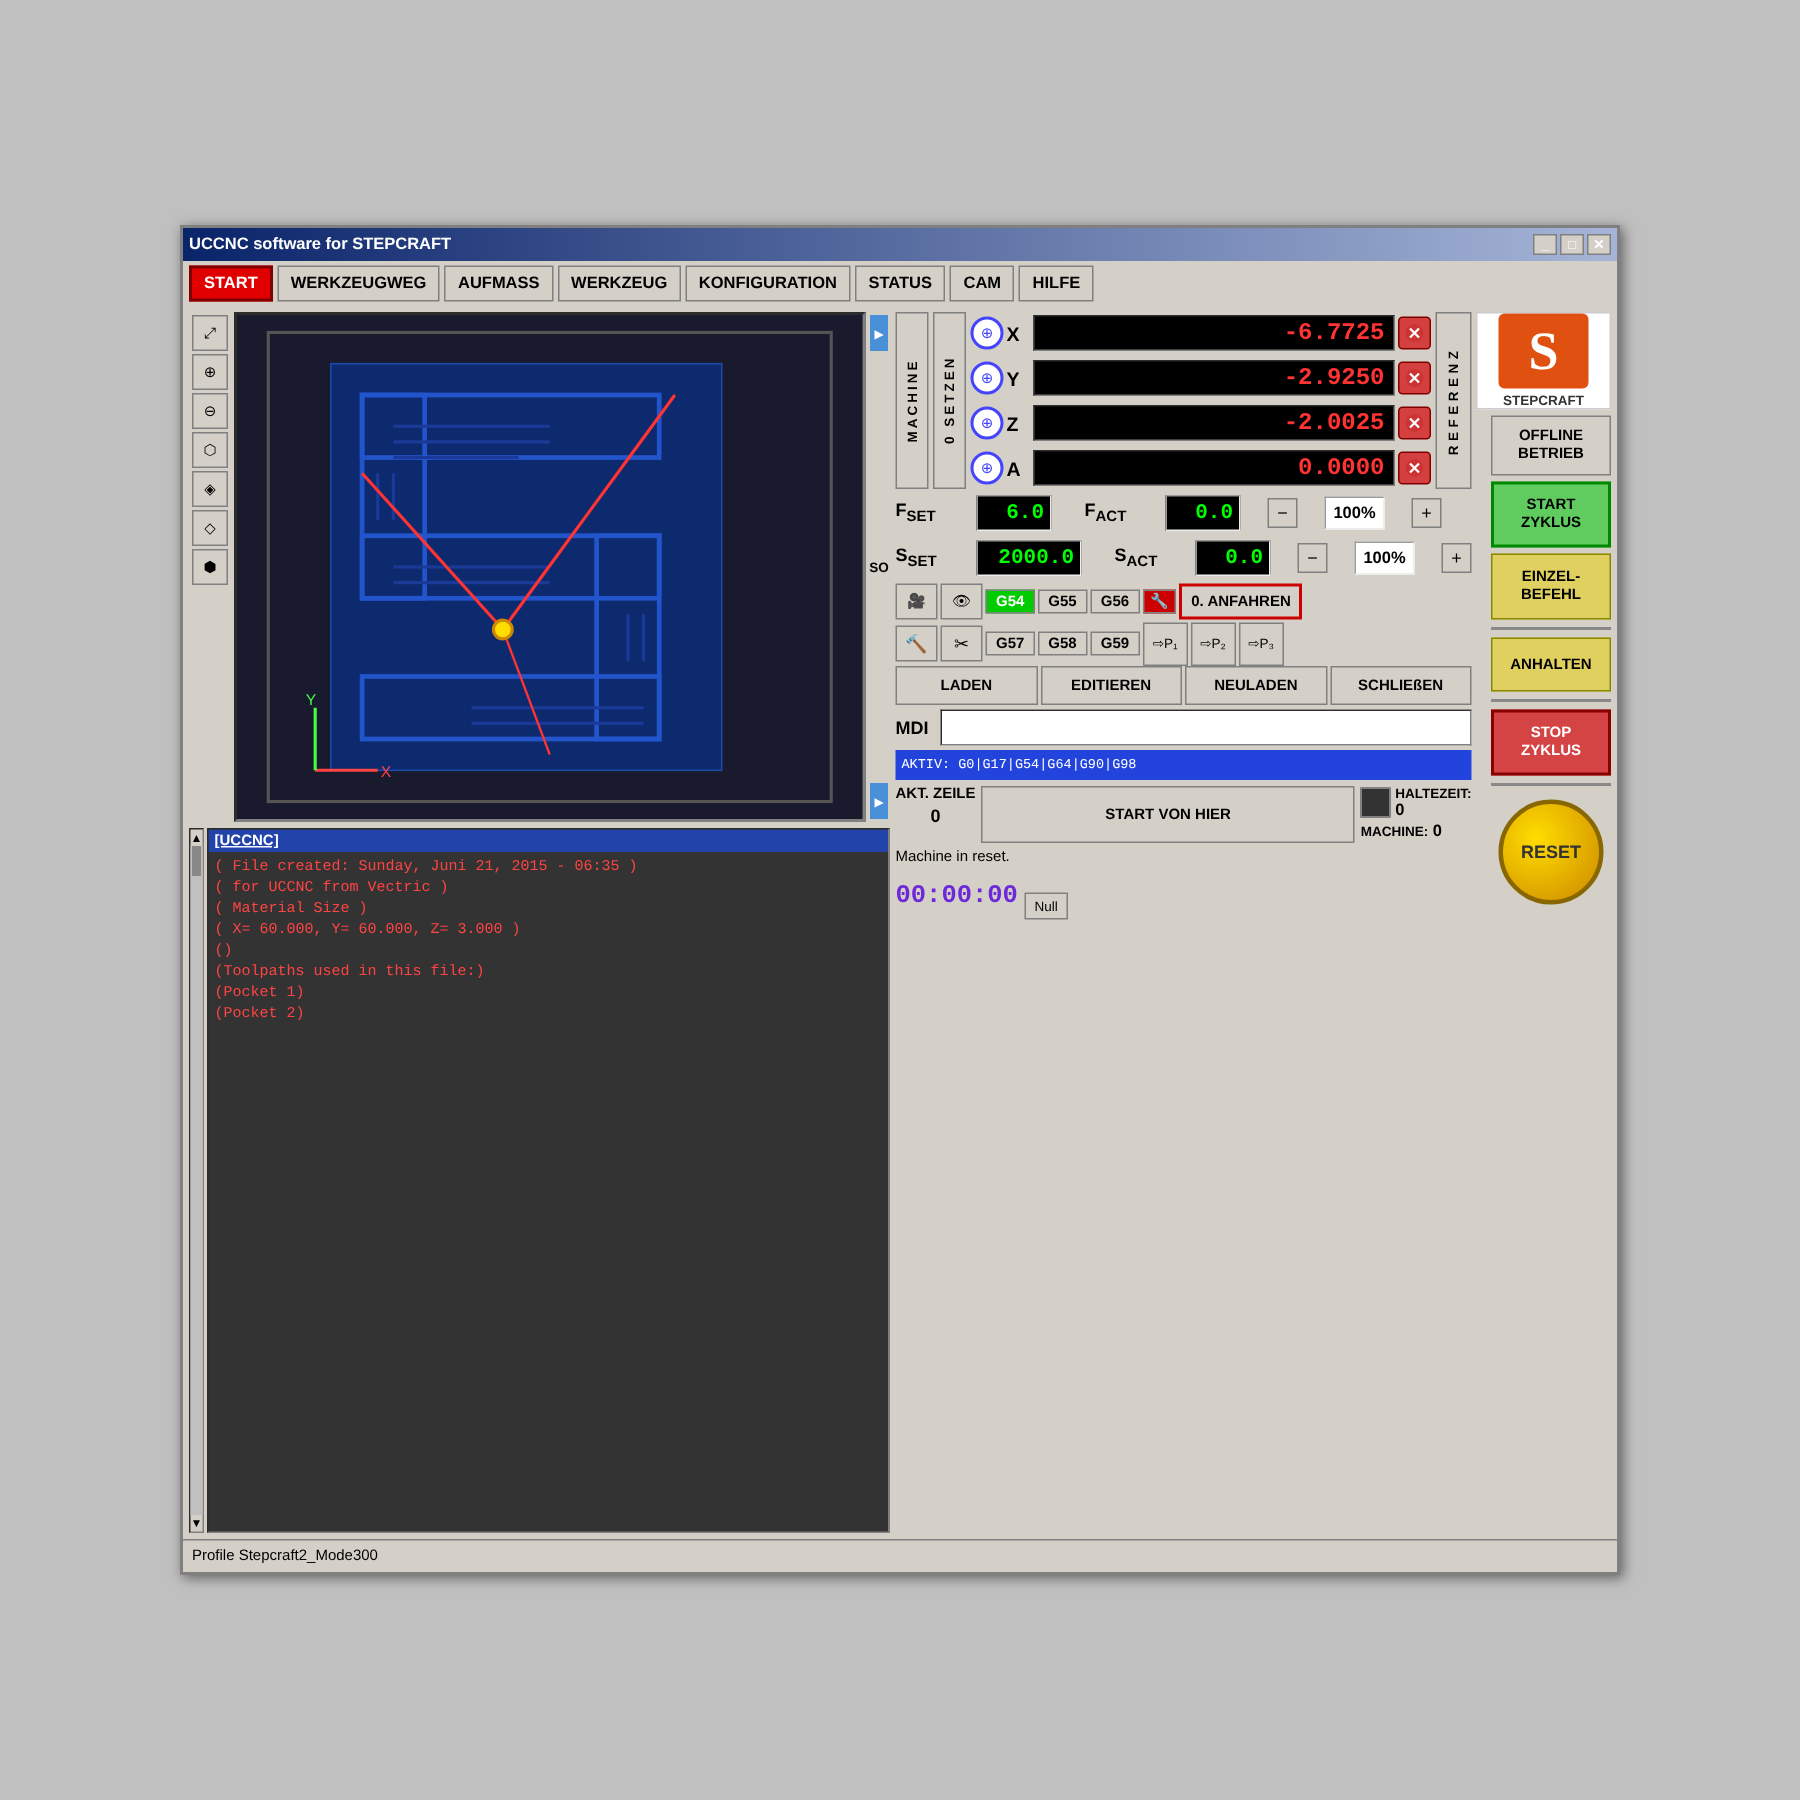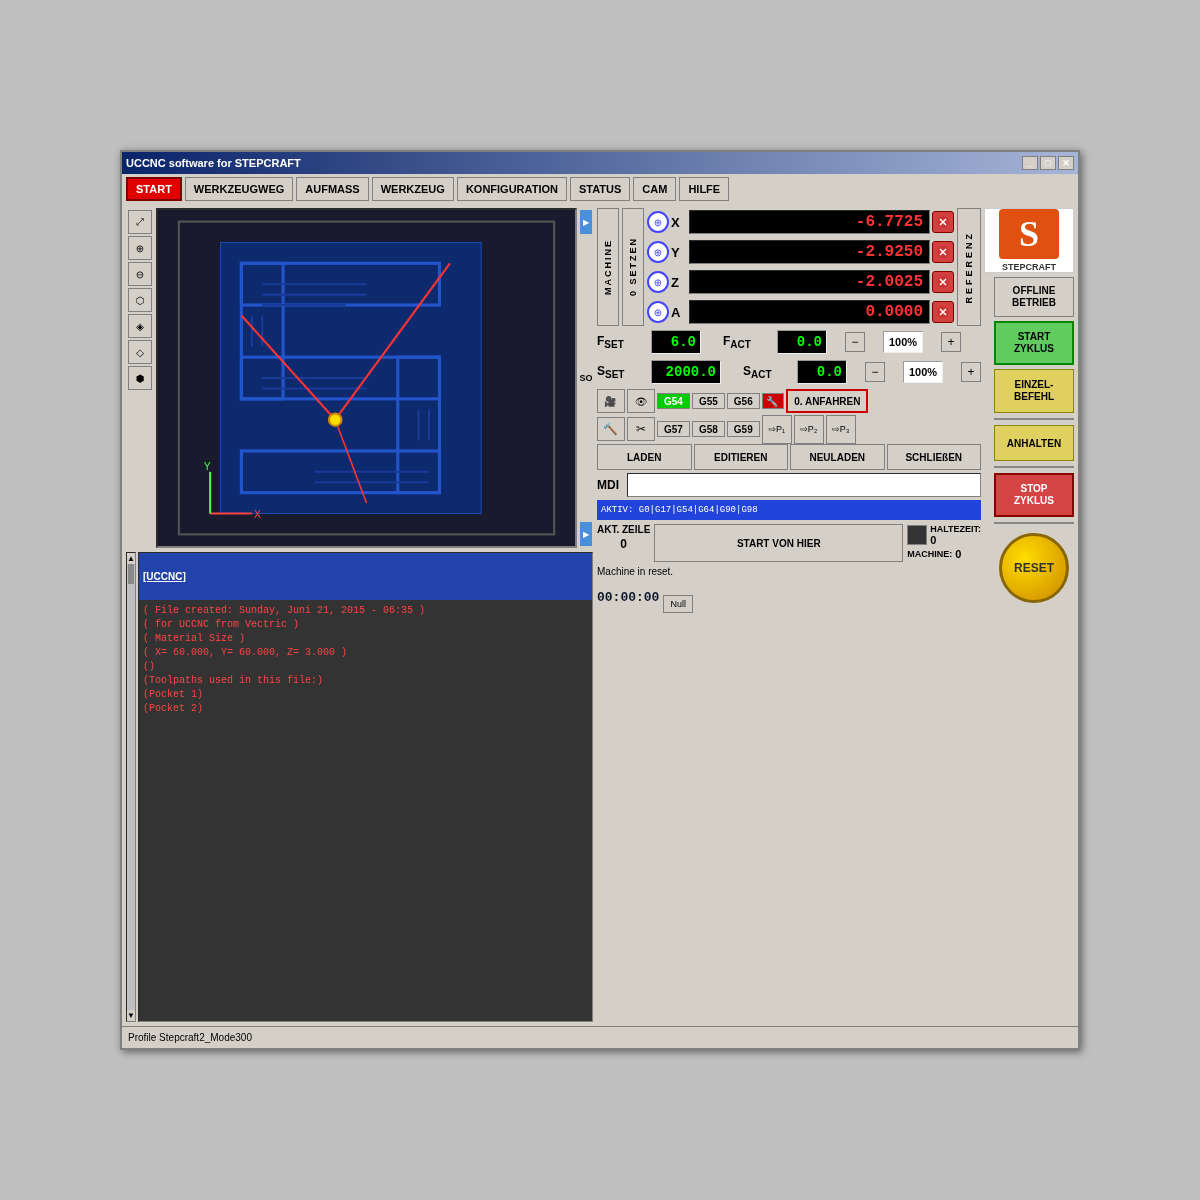--- a/index.html
+++ b/index.html
@@ -154,21 +154,21 @@
     }
     .log-content {
       flex: 1;
       background: #333333;
       border: 1px inset #808080;
       overflow: hidden;
       position: relative;
     }
     .log-header {
       background: #2244aa;
-      padding: 18px 4px;
+      padding: 2px 4px;
       font-size: 10px;
       color: white;
       font-weight: bold;
       text-decoration: underline;
     }
     .log-text {
       padding: 4px;
       font-size: 10px;
       color: #ff4444;
       font-family: 'Courier New', monospace;
@@ -533,24 +533,24 @@
       background: #333;
       border: 1px solid #808080;
     }
     .time-row {
       display: flex;
       align-items: center;
       gap: 4px;
       margin-top: 2px;
     }
     .time-value {
-      font-size: 13px;
+      font-size: 17px;
       font-weight: bold;
       font-family: 'Courier New', monospace;
-      color: #0f172a;
+      color: #6d28d9;
     }
     .null-btn {
       height: 18px;
       padding: 0 6px;
       font-size: 9px;
       background: #d4d0c8;
       border: 1px solid #808080;
       cursor: pointer;
       margin-top: 14px;
     }

